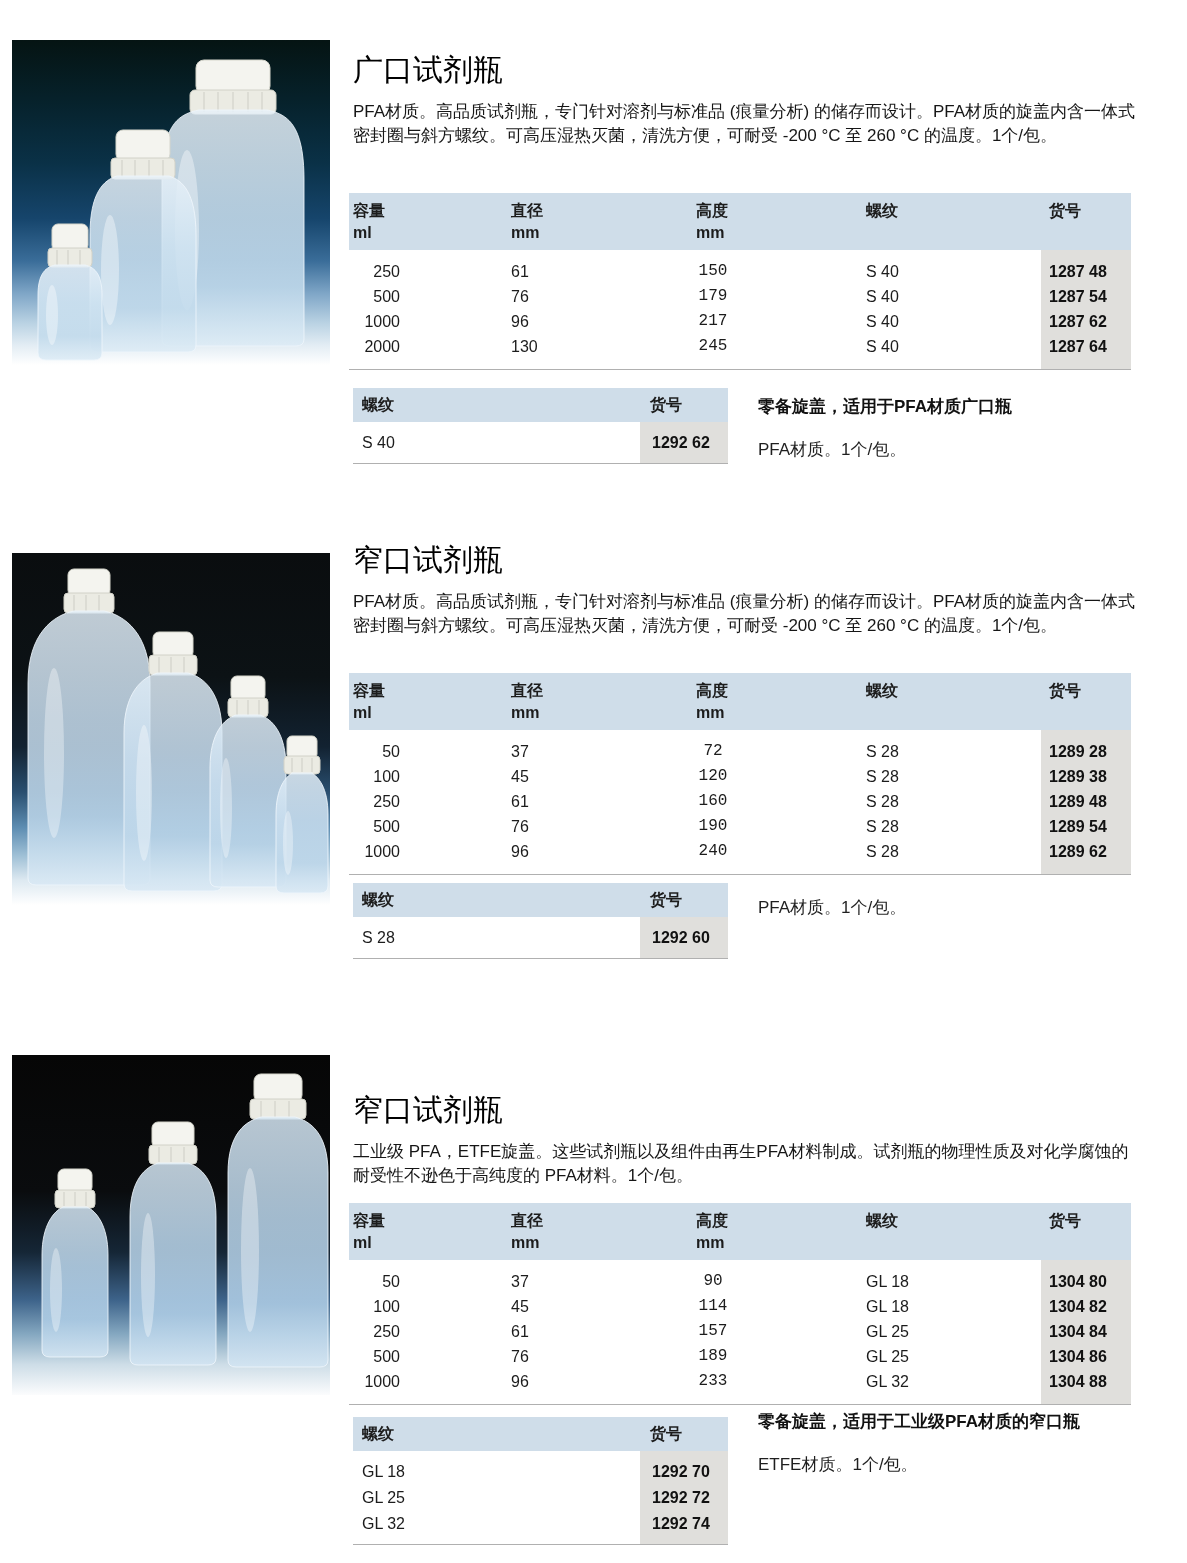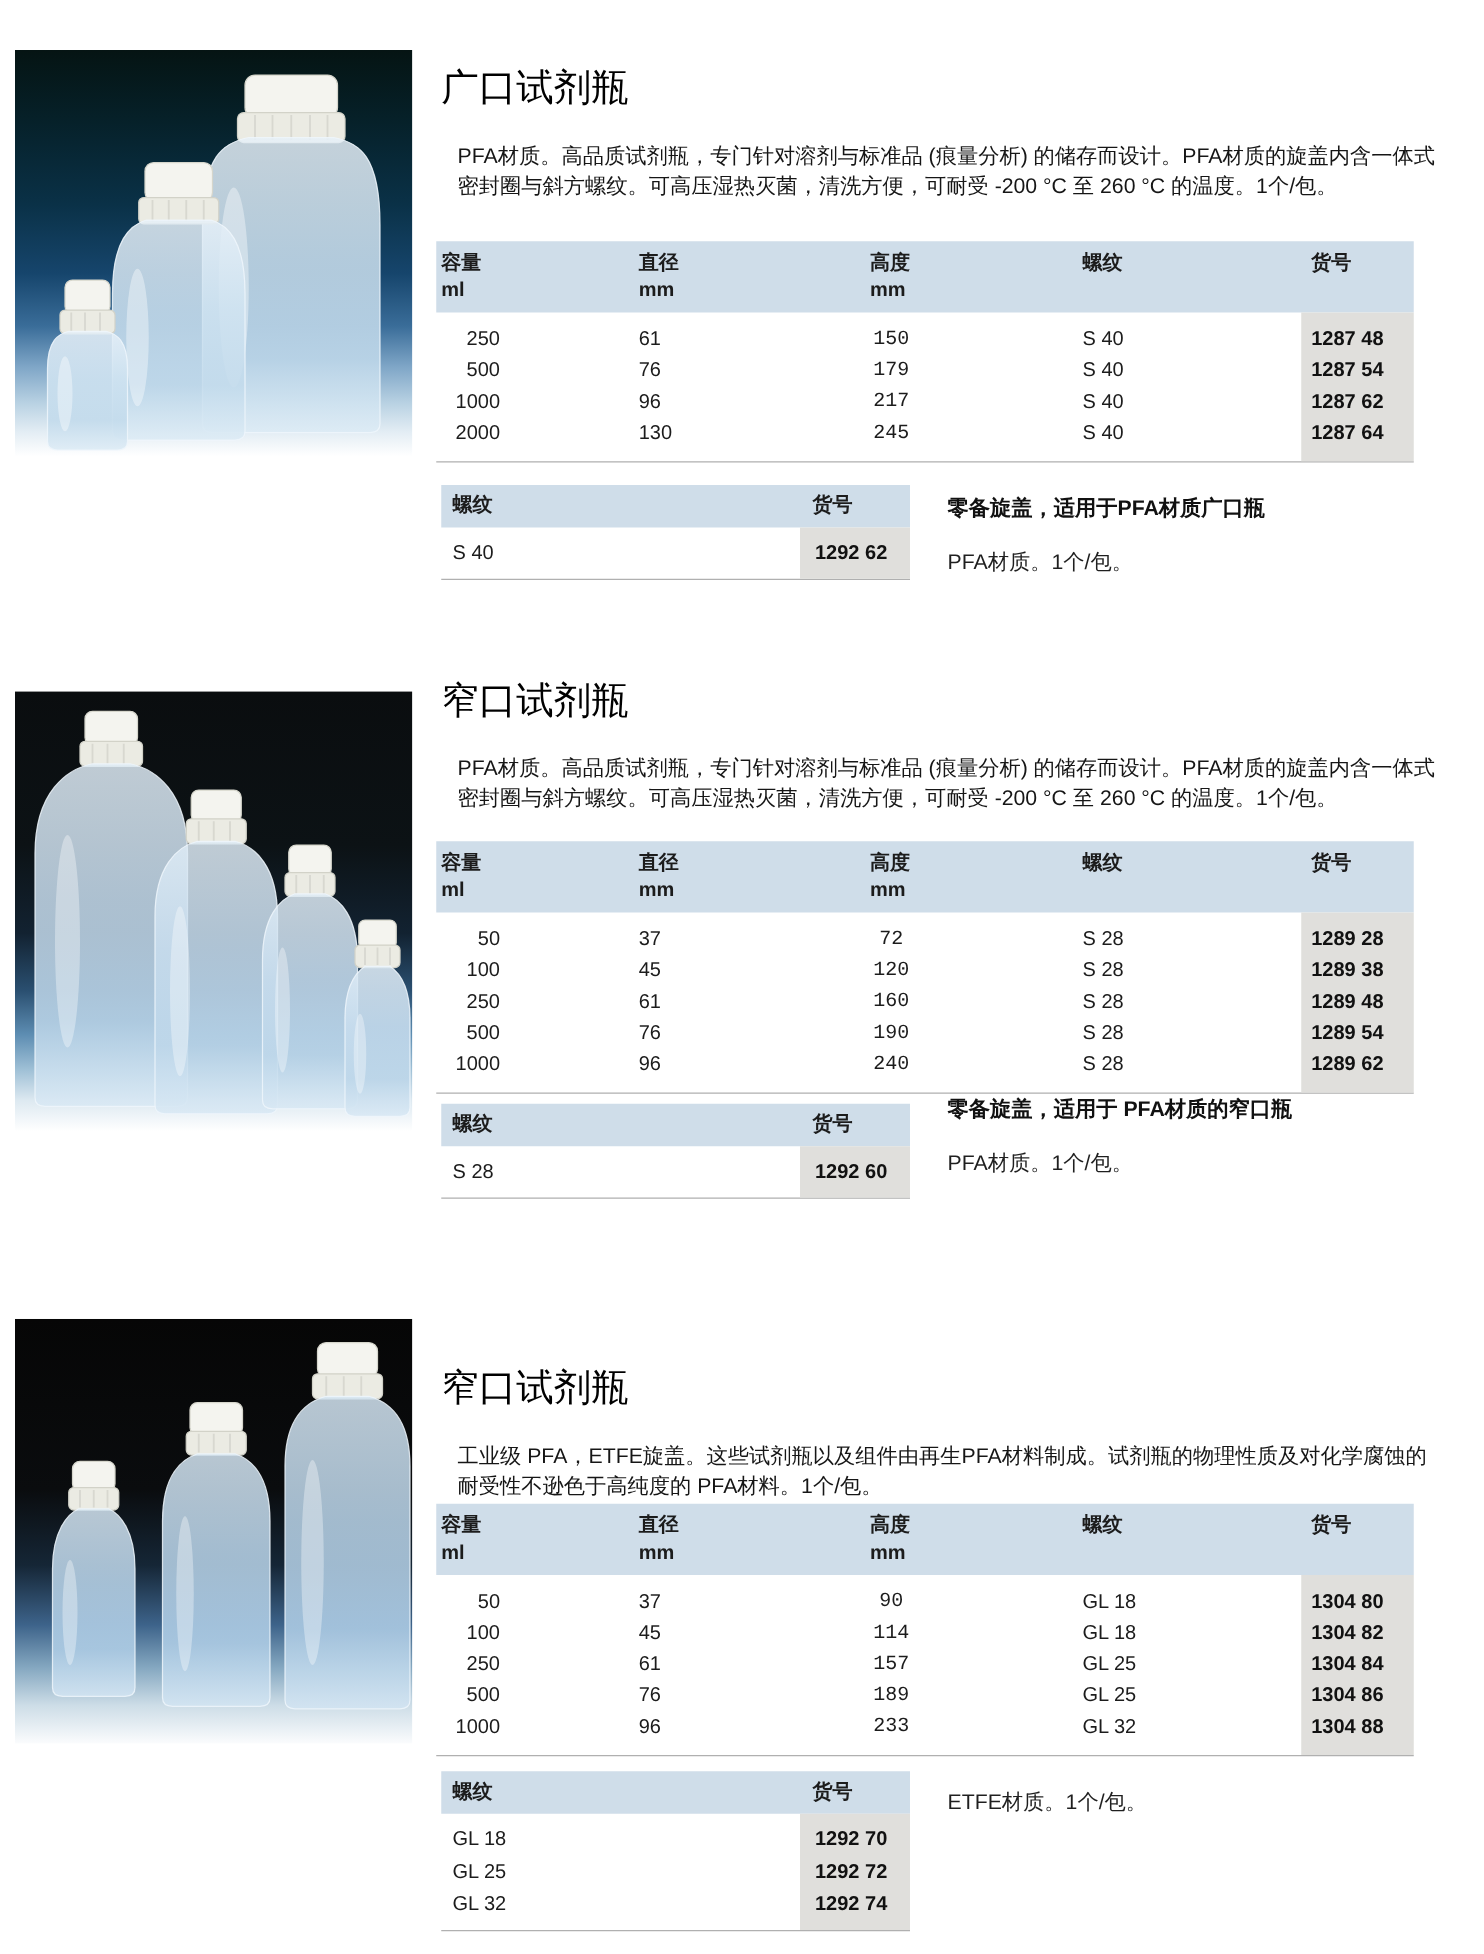--- a/index.html
+++ b/index.html
@@ -3,21 +3,21 @@
 <meta charset="utf-8">
 <style>
   html,body{margin:0;padding:0;}
   body{
     width:1187px;height:1563px;position:relative;background:#ffffff;
     font-family:"Liberation Sans","DejaVu Sans",sans-serif;color:#1a1a1a;
   }
   .photo{position:absolute;left:12px;width:318px;overflow:hidden;}
   .photo svg{display:block;}
   .title{position:absolute;left:353px;margin:0;font-size:30px;font-weight:500;color:#000000;}
-  .desc{position:absolute;left:353px;width:786px;margin:13px;font-size:17px;line-height:23.5px;color:#161616;}
+  .desc{position:absolute;left:353px;width:786px;margin:0;font-size:17px;line-height:23.5px;color:#161616;}
   
   .spec{position:absolute;left:349px;width:782px;font-size:16px;color:#1c1c1c;}
   .grid8{display:grid;grid-template-columns:65px 97px 40px 145px 40px 130px 175px 90px;}
   .spec-head{background:#cfdde9;height:50px;padding-top:7px;font-weight:bold;line-height:22px;}
   .h1{grid-column:1/3;padding-left:4px;}
   .h2{grid-column:3/5;}
   .h3{grid-column:5/7;}
   .h4{grid-column:7/8;}
   .h5{grid-column:8/9;padding-left:8px;}
   .hu{display:block;font-weight:bold;}
@@ -267,21 +267,20 @@
   <div class="cap-body">
     <div class="cap-strip"></div>
     <div class="cap-row grid2">
       <div class="c1">S 28</div>
       <div class="c2">1292 60</div>
     </div>
   </div>
 </div>
 
 <div class="note" style="top:876px">
-  <p class="nb">零备旋盖，适用于 PFA材质的窄口瓶</p>
   <p class="nr">PFA材质。1个/包。</p>
 </div>
 
 <div class="photo" style="top:1055px;height:340px">
   <svg width="318" height="340" viewBox="0 0 318 340">
     <defs>
       <linearGradient id="bgC" x1="0" y1="0" x2="0" y2="1">
         <stop offset="0" stop-color="#060606"></stop>
           <stop offset="0.40" stop-color="#0a0c0e"></stop>
         <stop offset="0.58" stop-color="#152636"></stop>
@@ -388,14 +387,15 @@
       <div class="c2">1292 72</div>
     </div>
     <div class="cap-row grid2">
       <div class="c1">GL 32</div>
       <div class="c2">1292 74</div>
     </div>
   </div>
 </div>
 
 <div class="note" style="top:1410px">
+  <p class="nb">零备旋盖，适用于工业级PFA材质的窄口瓶</p>
   <p class="nr">ETFE材质。1个/包。</p>
 </div>
 
 </body></html>

